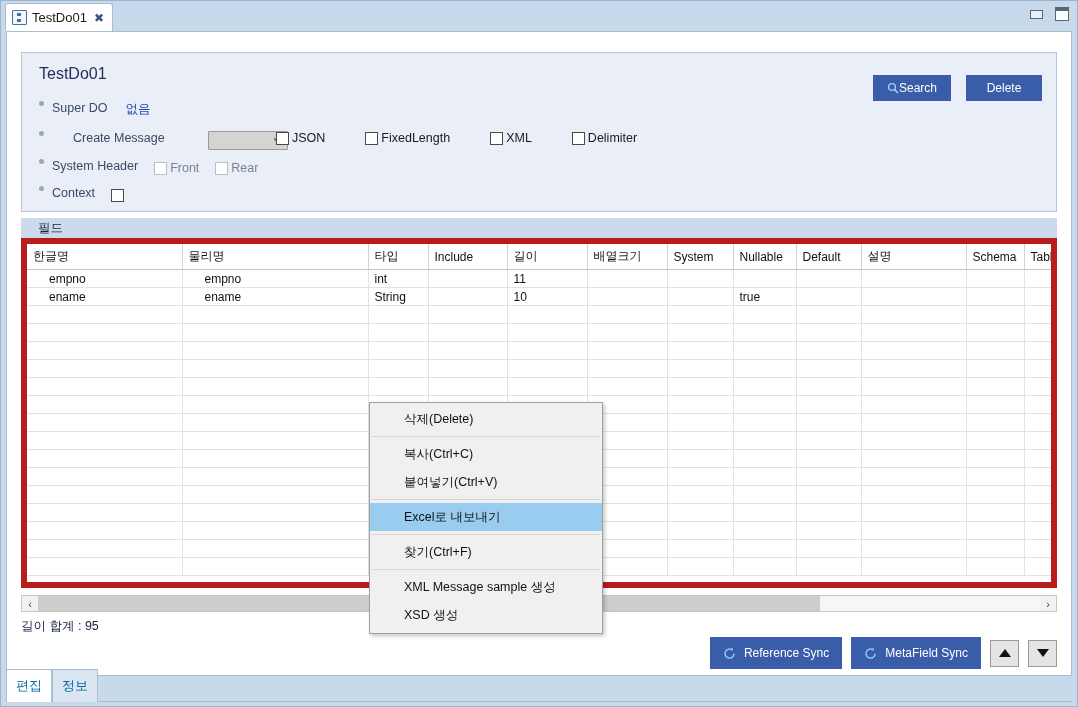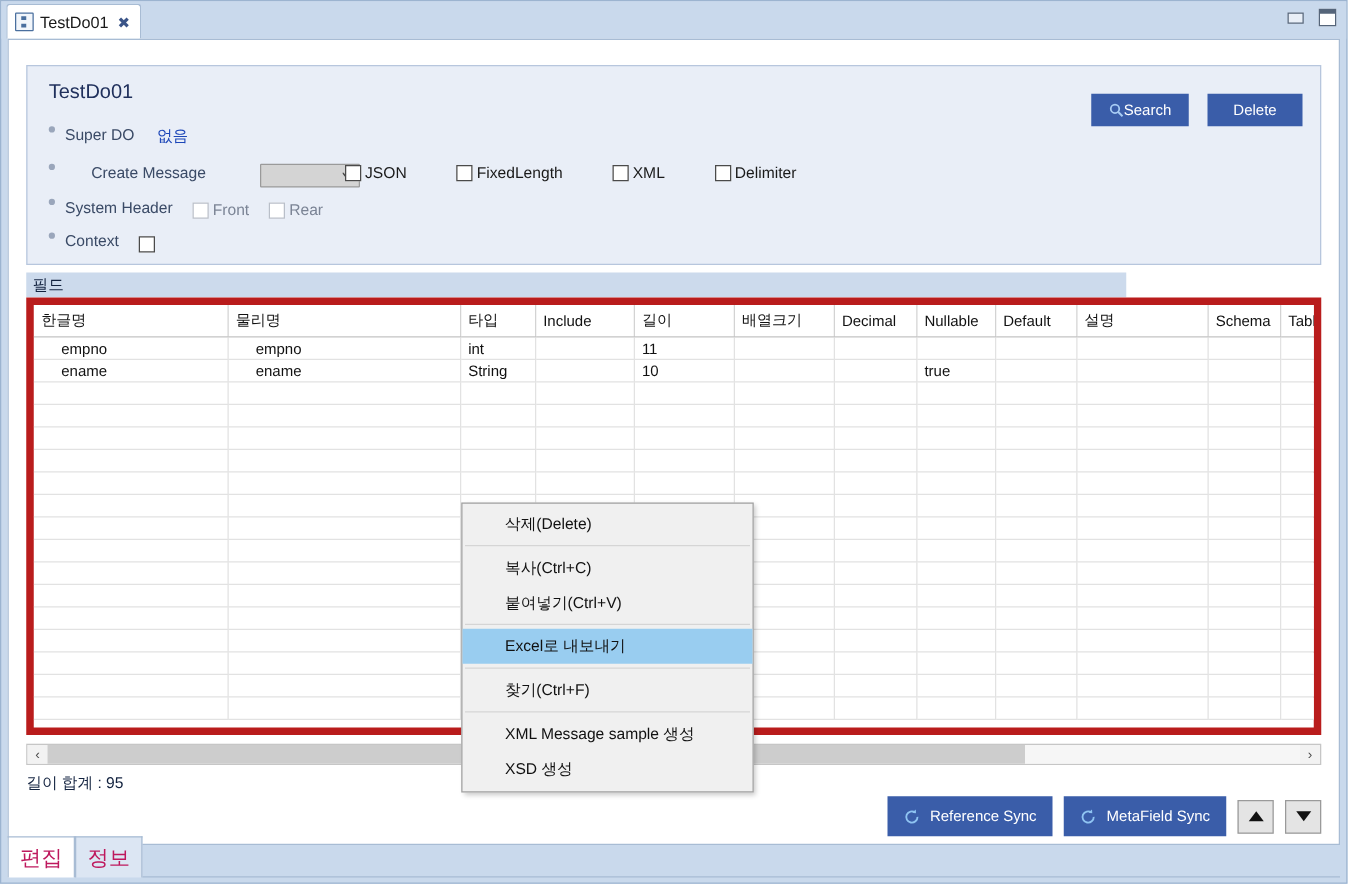--- a/index.html
+++ b/index.html
@@ -221,26 +221,26 @@
     cursor: pointer;
     box-sizing: border-box;
   }
   #btn-search { right: 105px; top: 22px; width: 78px; height: 26px; }
   #btn-delete { right: 14px; top: 22px; width: 76px; height: 26px; margin-left: 22px; }
 
   
   #field-label-band {
     position: absolute;
     left: 14px; top: 186px;
-    width: 880px;
+    width: 1036px;
     height: 20px;
     background: #ccdaec;
     display: flex;
     align-items: center;
-    padding-left: 5px;
+    padding-left: 17px;
     box-sizing: border-box;
     font-size: 12.5px;
     color: #12223f;
   }
 
   
   #grid-wrap {
     position: absolute;
     left: 14px; top: 206px;
     width: 1036px;
@@ -376,26 +376,26 @@
     width: 1066px;
     height: 22px;
     display: flex;
     align-items: flex-end;
   }
   .btab {
     height: 20px;
     padding: 16px 9px;
     display: flex;
     align-items: center;
-    font-size: 17px;
+    font-size: 13px;
     border: 1px solid #a8bcd4;
     border-bottom: none;
     box-sizing: border-box;
     background: #dce6f3;
-    color: #be185d;
+    color: #0369a1;
     cursor: pointer;
   }
   .btab.active {
     background: #ffffff;
     border-color: #a8bcd4;
   }
   #bottom-tabs-filler {
     flex: 1 1 auto;
     height: 20px;
     border-bottom: 1px solid #a8bcd4;
@@ -548,21 +548,21 @@
             <col style="width:37px">
         </colgroup>
         <thead>
           <tr>
             <th>한글명</th>
             <th>물리명</th>
             <th>타입</th>
             <th>Include</th>
             <th>길이</th>
             <th>배열크기</th>
-            <th>Decimal</th>
+            <th>System</th>
             <th>Nullable</th>
             <th>Default</th>
             <th>설명</th>
             <th>Schema</th>
             <th>Table</th>
           </tr>
         </thead>
         <tbody id="grid-body">
             <tr>
               <td class="indent">empno</td>

